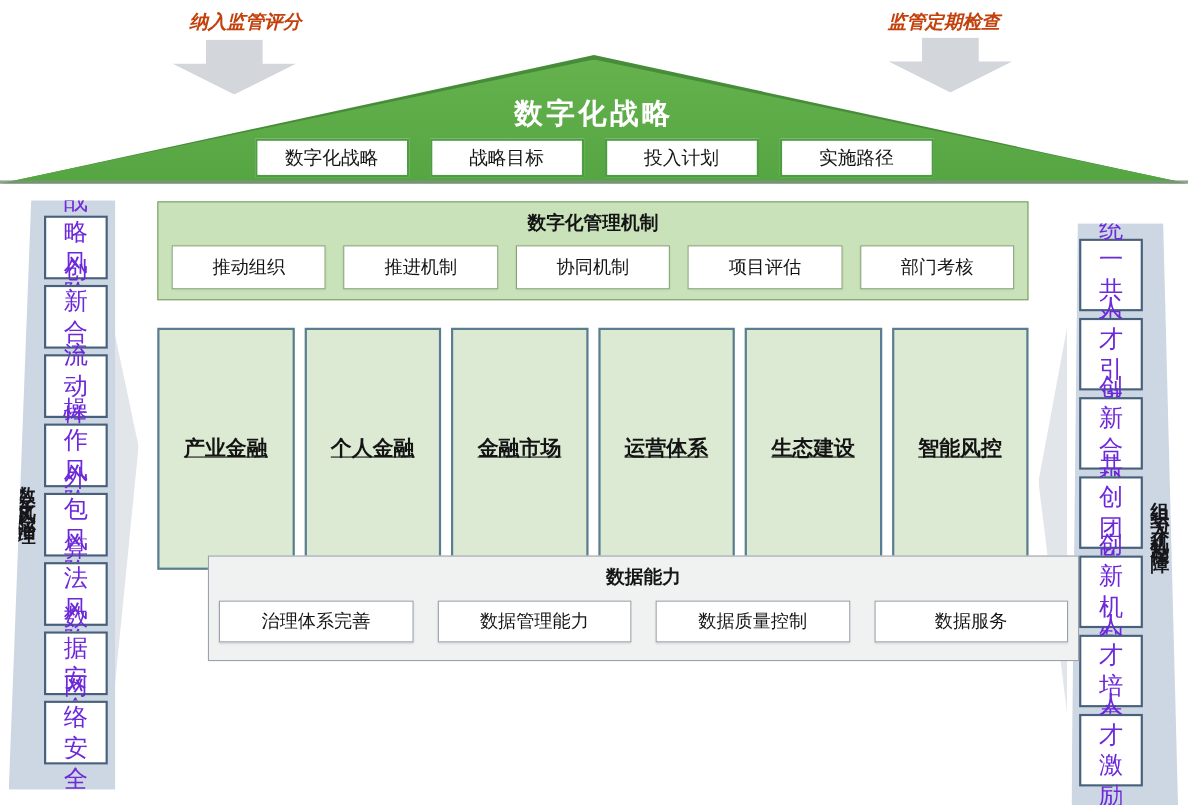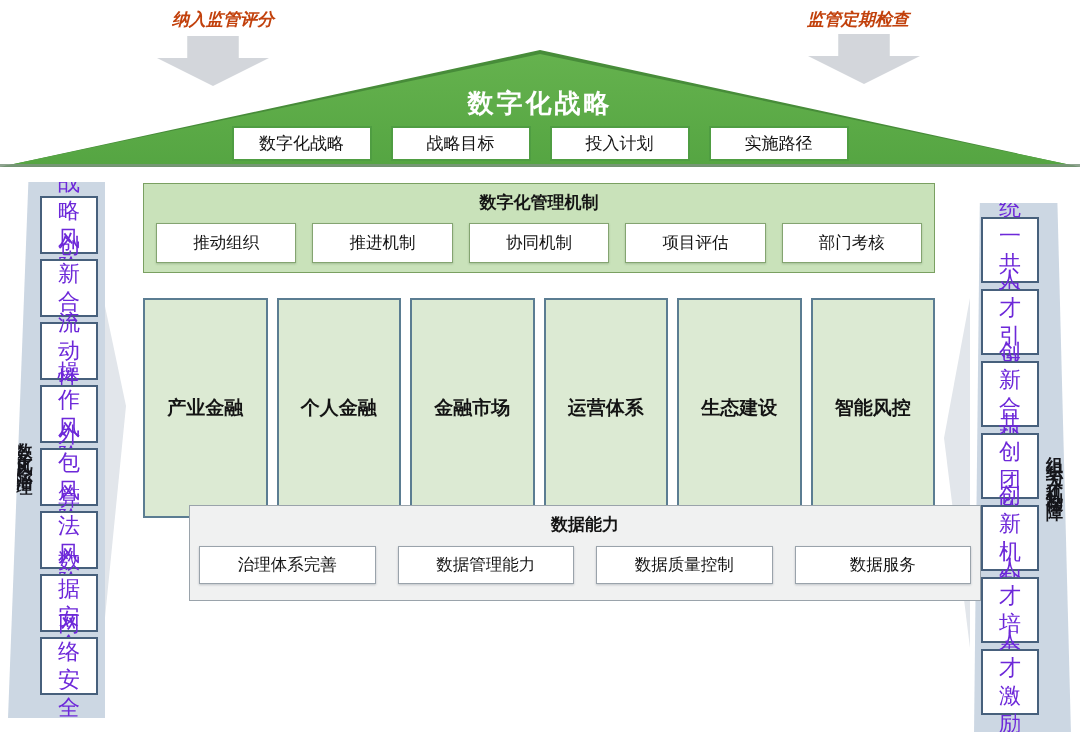--- a/index.html
+++ b/index.html
@@ -52,21 +52,21 @@
   .wedge-right{left:944px;top:298px;width:26px;height:350px;clip-path:polygon(100% 0,0 40%,100% 100%);}
   
   .mgmt{position:absolute;left:143px;top:183px;width:792px;height:90px;box-sizing:border-box;
     background:var(--mgmt-green,#c9e2ba);border:1px solid #7aa061;}
   .sec-title{text-align:center;font-size:17px;font-weight:bold;margin-top:7px;}
   .mgmt-row{display:flex;gap:16px;padding:0 12px;margin-top:9px;}
   .mgmt-box{flex:1;height:40px;background:#fff;border:1px solid #84a471;box-sizing:border-box;
     display:flex;align-items:center;justify-content:center;font-size:16.5px;
     box-shadow:0 1px 2px rgba(90,120,80,.35);}
   
-  .biz-row{position:absolute;left:143px;top:298px;width:792px;height:220px;display:flex;gap:9px;}
+  .biz-row{position:absolute;left:143px;top:298px;width:792px;height:220px;display:flex;gap:9px;text-decoration:underline;}
   .biz-box{flex:1;background:var(--biz-green,#dcead3);border:2px solid var(--biz-border,#5b7d92);
     box-sizing:border-box;display:flex;align-items:center;justify-content:center;
     font-size:19px;font-weight:bold;}
   
   .gray-sec{position:absolute;left:143px;width:792px;height:96px;box-sizing:border-box;
     background:var(--sec-gray,#f0f1f1);border:1px solid #9aa3ab;margin-left:46px;}
   .data-sec{top:505px;}
   .tech-sec{top:617px;}
   .gray-row{display:flex;padding:0 9px;margin-top:10px;}
   .data-row{gap:22px;}

